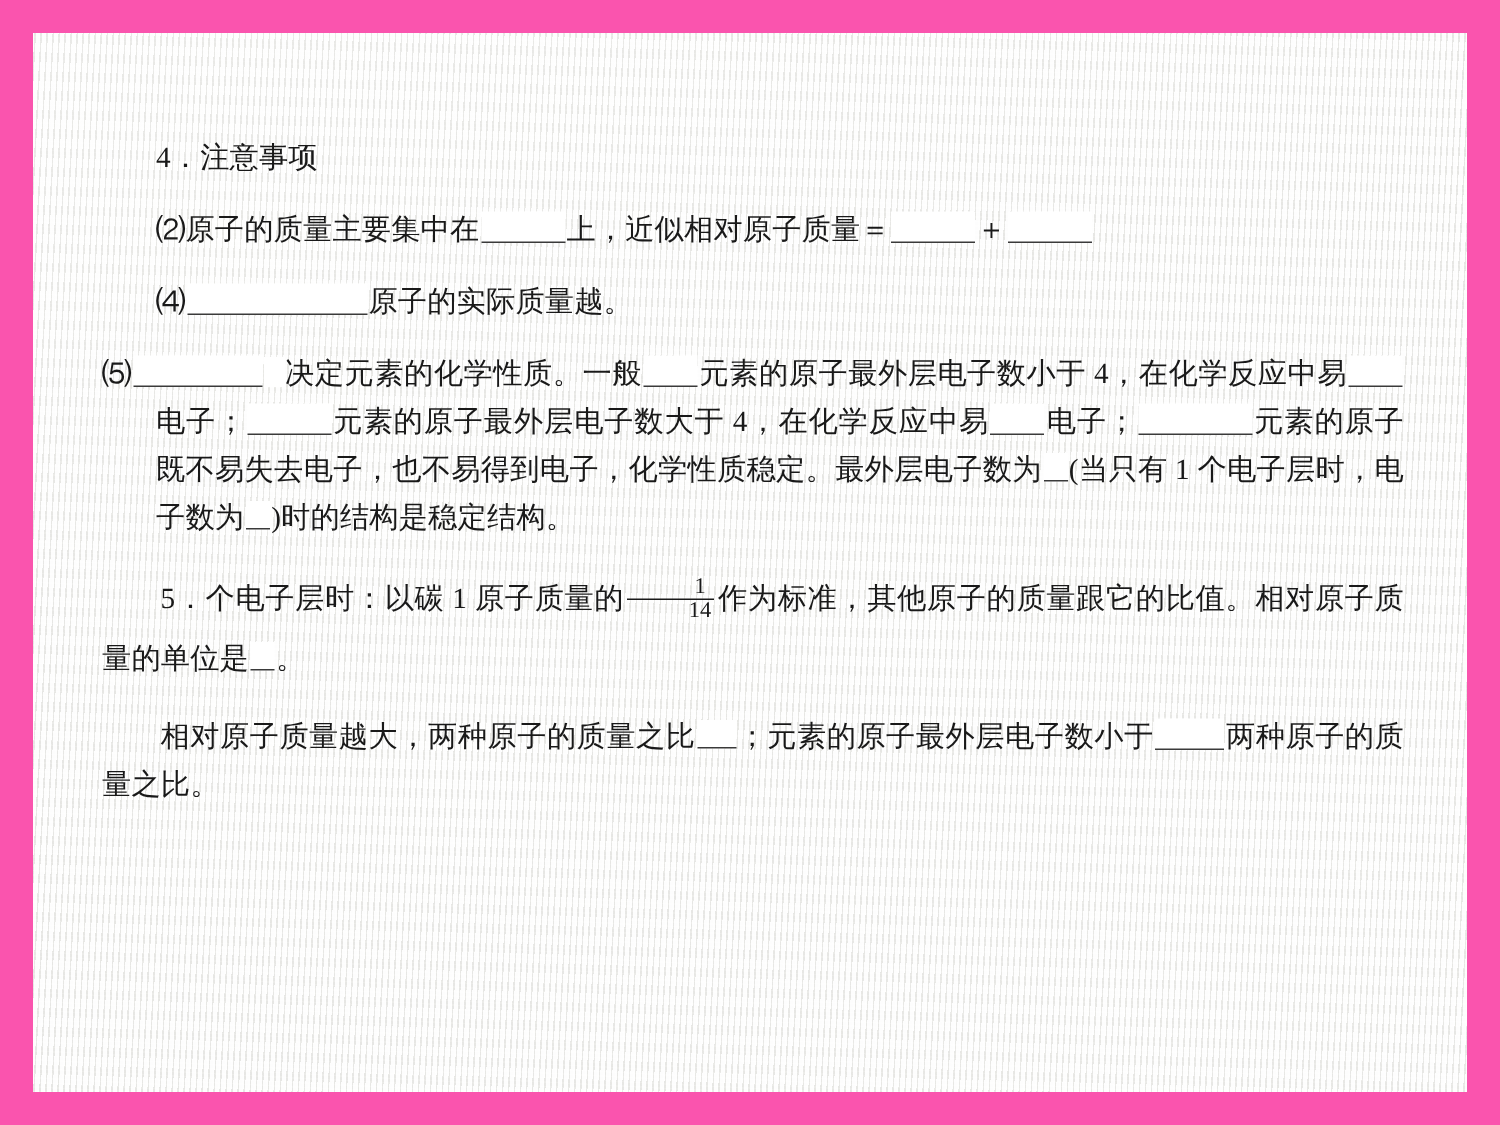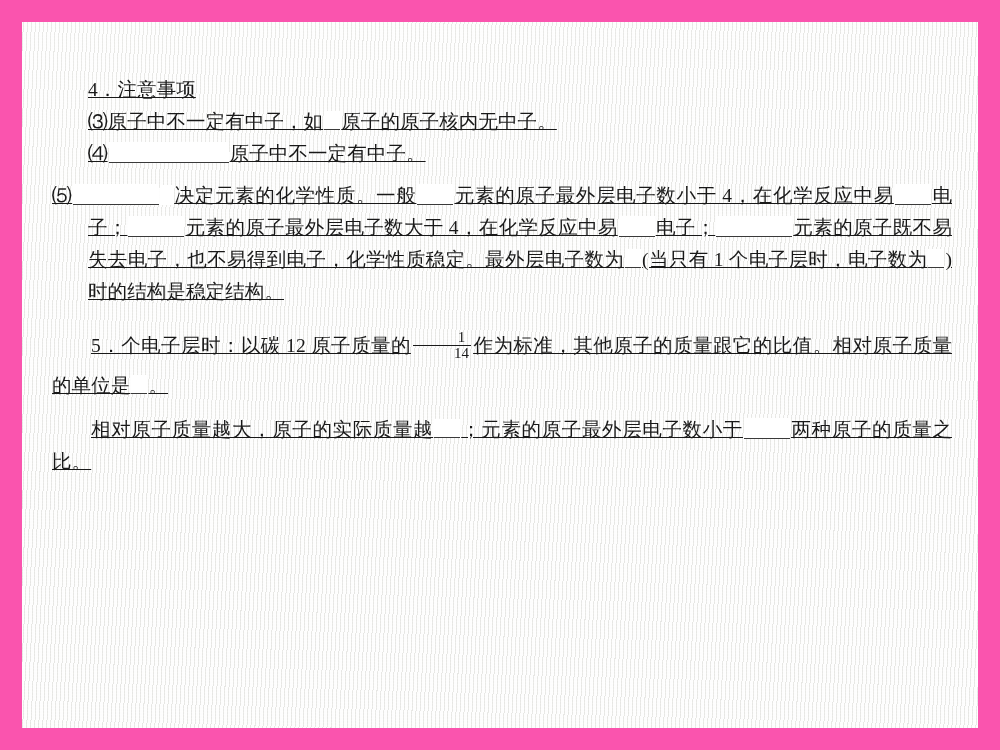--- a/index.html
+++ b/index.html
@@ -55,25 +55,24 @@
     left: 30px;
     top: 52px;
     width: 900px;
     color: #191919;
     font-size: 19.5px;
     line-height: 32px;
     letter-spacing: 0.1px;
   }
 
   .para {
-    margin: 0;
+    margin: 16px;
     padding: 0;
     text-align: justify;
     text-justify: inter-ideograph;
-    text-decoration: underline;
   }
   .indent { text-indent: 2em; }
   .ind1 { padding-left: 36px; }
   .ind-hang {
     padding-left: 36px;
     text-indent: -36px;
   }
   .gap-before { margin-top: 10px; }
 
   
@@ -138,36 +137,36 @@
 
 <div id="slide">
   <div id="paper">
     <div id="content">
 
       <p class="para ind1">
         <span>4．注意事项</span>
       </p>
 
 
+      <p class="para ind1">
+        <span>⑵</span><span>原子的质量主要集中在</span><span class="blank w6"></span><span>上，近似相对原子质量＝</span><span class="blank w6"></span><span>＋</span><span class="blank w6"></span>
+      </p>
+
 
       <p class="para ind1">
-        <span>⑶</span><span>原子中不一定有中子，如</span><span class="blank w2 short"></span><span>原子的原子核内无中子。</span>
-      </p>
-
-      <p class="para ind1">
-        <span>⑷</span><span class="blank w12"></span><span>原子中不一定有中子。</span>
+        <span>⑷</span><span class="blank w12"></span><span>原子的实际质量越。</span>
       </p>
 
       <p class="para ind-hang gap-before">
         <span>⑸</span><span class="blank w9"></span><span class="mask" style="width:14px"></span><span>决定元素的化学性质。一般</span><span class="blank w4"></span><span>元素的原子最外层电子数小于 4，在化学反应中易</span><span class="blank w4"></span><span>电子；</span><span class="blank w6"></span><span>元素的原子最外层电子数大于 4，在化学反应中易</span><span class="blank w4"></span><span>电子；</span><span class="blank w8"></span><span>元素的原子既不易失去电子，也不易得到电子，化学性质稳定。最外层电子数为</span><span class="blank w2 short"></span><span>(当只有 1 个电子层时，电子数为</span><span class="blank w2 short"></span><span>)时的结构是稳定结构。</span>
       </p>
 
       <p class="para indent gap-before" style="margin-top:18px; line-height:40px;">
-        <span>5．</span><span>个电子层时：</span><span>以碳 12 原子质量的</span><span class="frac"><span class="num num-latin">1</span><span class="den num-latin">14</span></span><span>作为标准，其他原子的质量跟它的比值。相对原子质量的单位是</span><span class="blank w2 short"></span><span>。</span>
+        <span>5．</span><span>个电子层时：</span><span>以碳 1 原子质量的</span><span class="frac"><span class="num num-latin">1</span><span class="den num-latin">14</span></span><span>作为标准，其他原子的质量跟它的比值。相对原子质量的单位是</span><span class="blank w2 short"></span><span>。</span>
       </p>
 
       <p class="para indent" style="margin-top:8px;">
-        <span>相对原子质量越大，原子的实际质量越</span><span class="blank w3 short"></span><span>；元素的原子最外层电子数小于</span><span class="blank w5"></span><span>两种原子的质量之比。</span>
+        <span>相对原子质量越大，两种原子的质量之比</span><span class="blank w3 short"></span><span>；元素的原子最外层电子数小于</span><span class="blank w5"></span><span>两种原子的质量之比。</span>
       </p>
 
     </div>
   </div>
 </div>
 
 </body></html>

